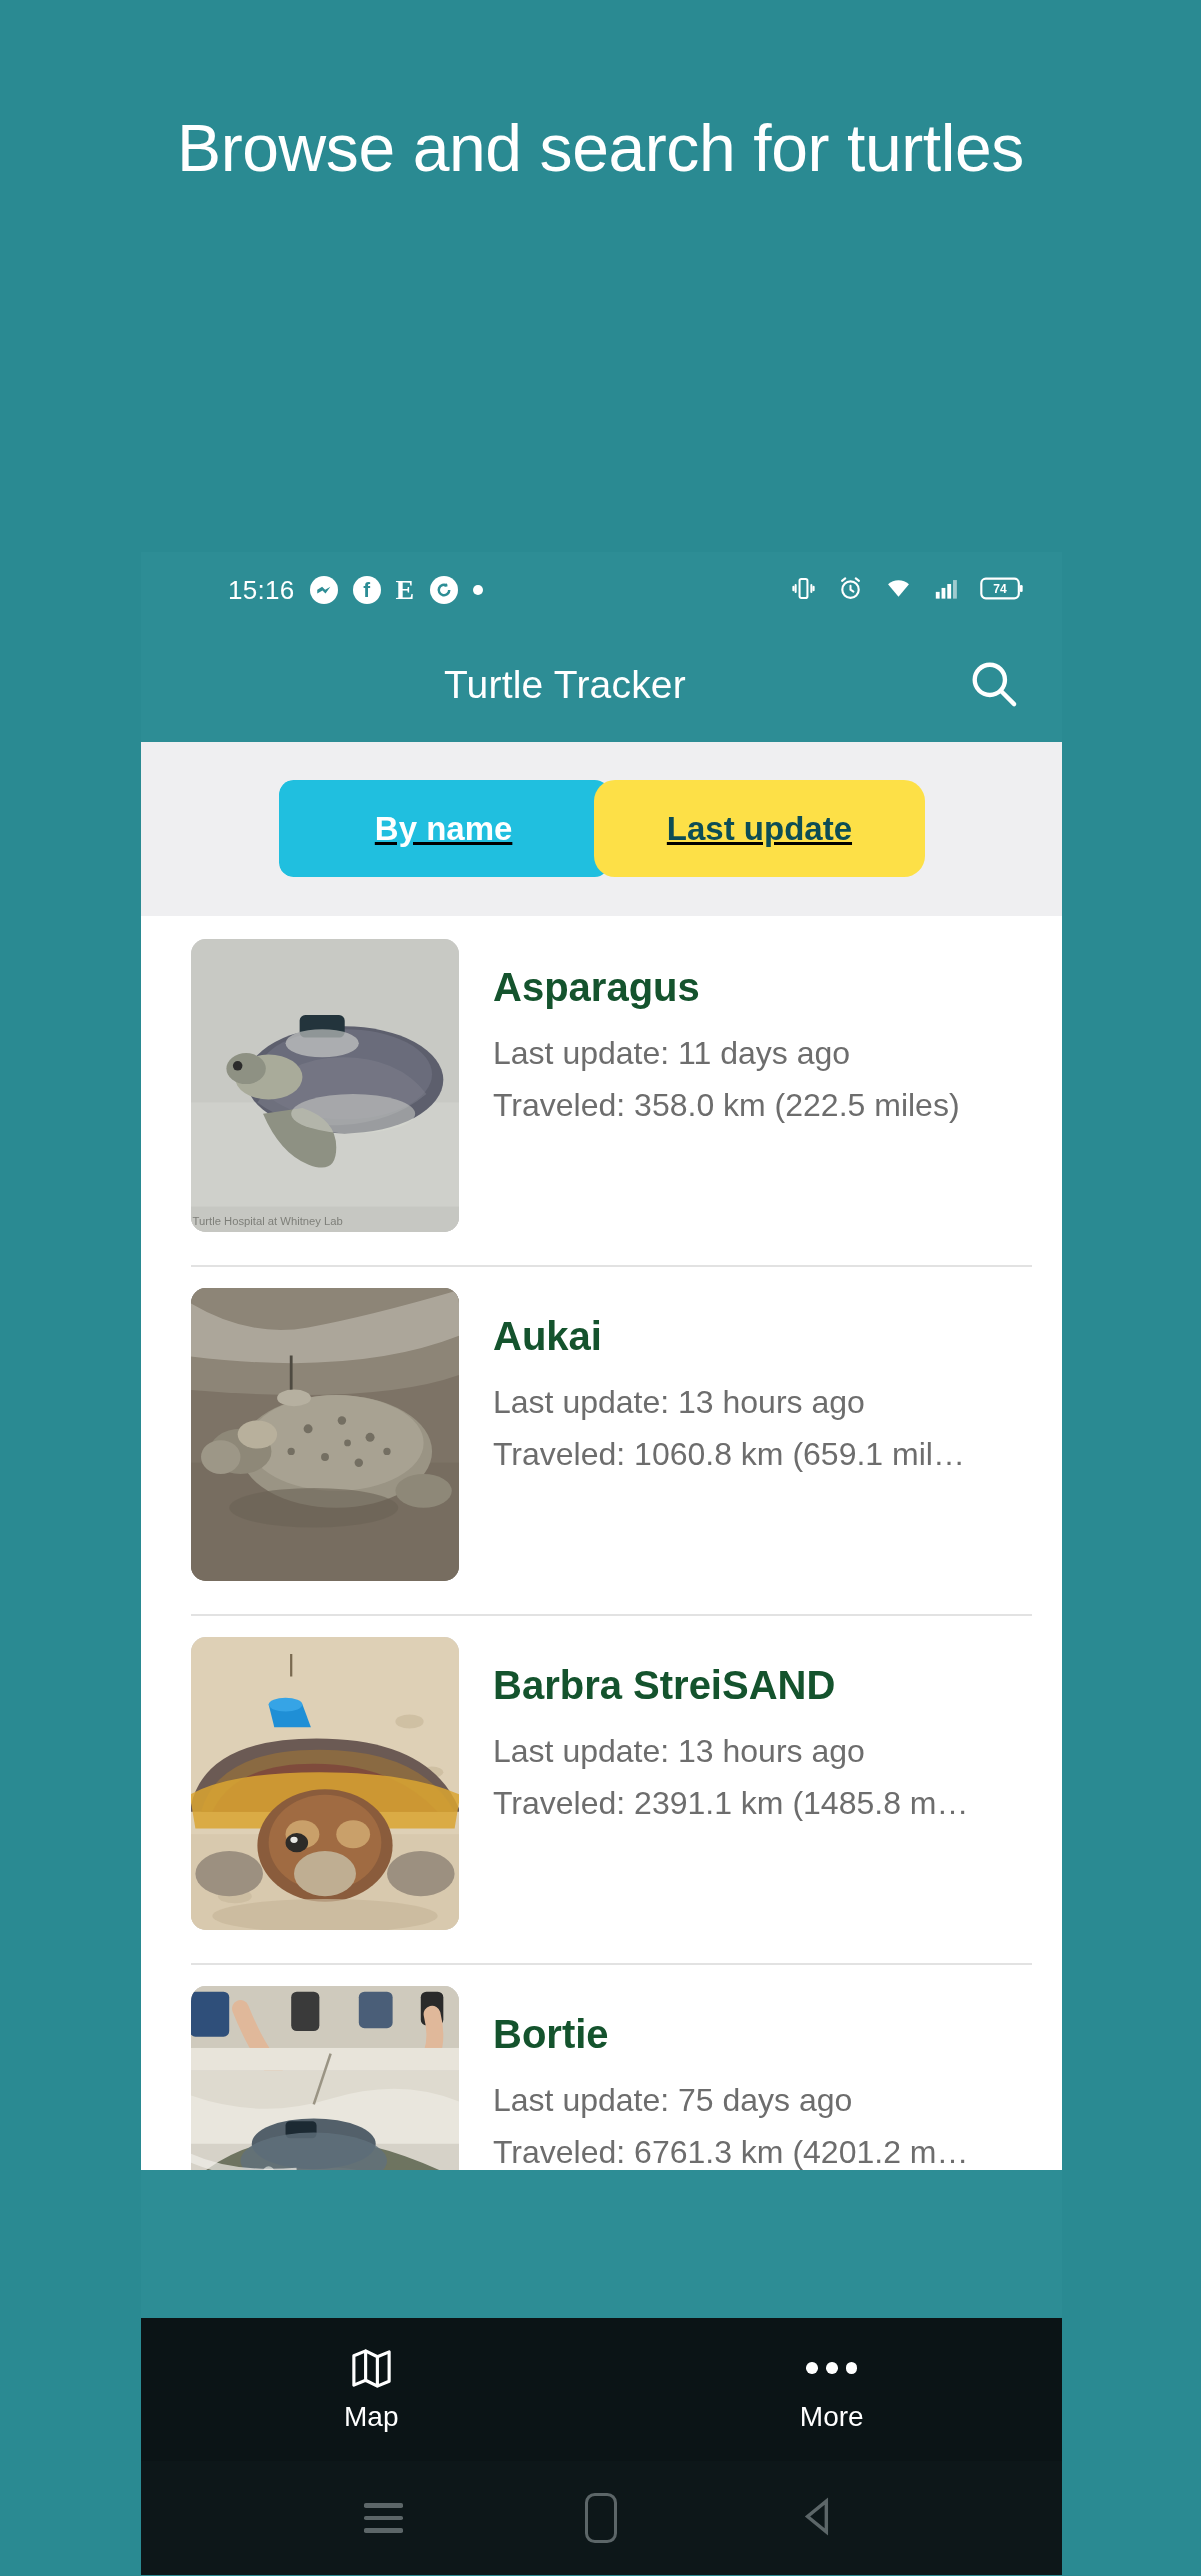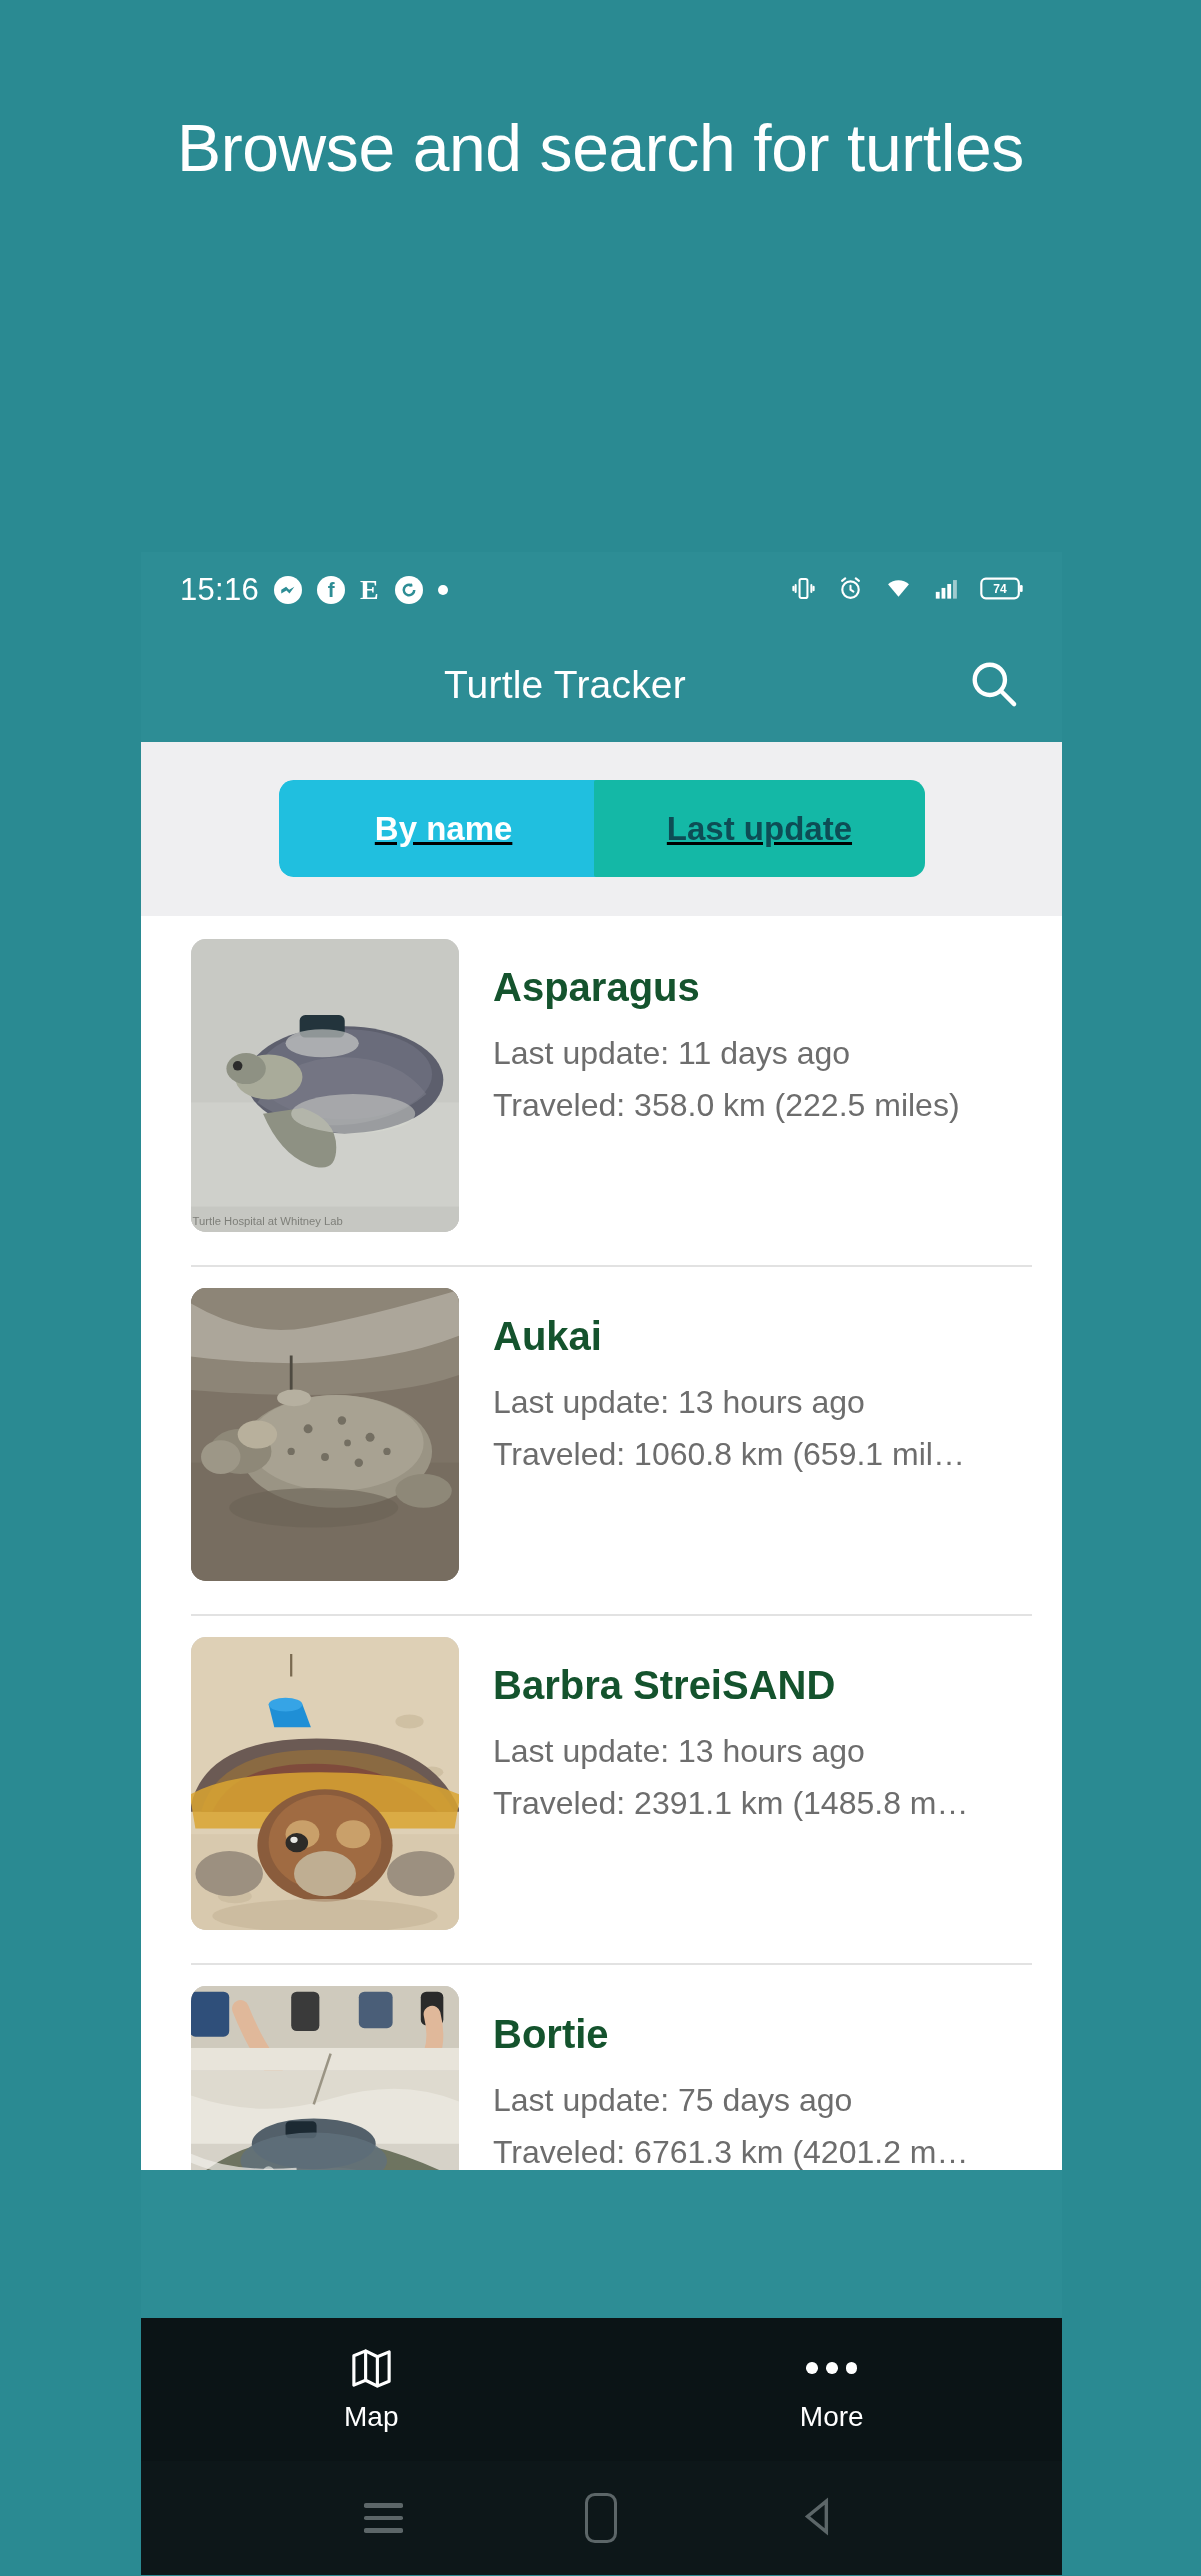--- a/index.html
+++ b/index.html
@@ -38,21 +38,21 @@
   
   .statusbar {
     position:relative;
     height:76px;
     display:flex;
     align-items:center;
     padding:0 39px;
     color:#ffffff;
   }
   .sb-left { display:flex; align-items:center; gap:15px; }
-  .sb-time { font-size:31px; font-weight:400; letter-spacing:0.3px; }
+  .sb-time { font-size:26px; font-weight:400; letter-spacing:0.3px;margin-left:48px; }
   .sb-right { margin-left:auto; display:flex; align-items:center; gap:20px; }
   .sb-icon { display:block; }
   .ic-msgr, .ic-fb, .ic-c {
     width:28px; height:28px; border-radius:50%;
     background:#ffffff; color:#2d8d95;
     font-size:20.6px; font-weight:700;
     display:flex; align-items:center; justify-content:center;
     line-height:1;
   }
   .ic-e {
@@ -108,23 +108,23 @@
     justify-content:center;
     font-size:33px;
     font-weight:700;
   }
   .seg-item.active {
     background:#20bfdf;
     color:#ffffff;
     border-radius:14.3px;
   }
   .seg-item.inactive {
-    background:#14b8a6;
+    background:#fde047;
     color:#0d4d55;
-    border-radius:2px;
+    border-radius:21px;
     margin-left:-14.3px;
   }
 
   
   .list {
     background:#ffffff;
     height:1254px;
     overflow:hidden;
   }
   .list-item {

